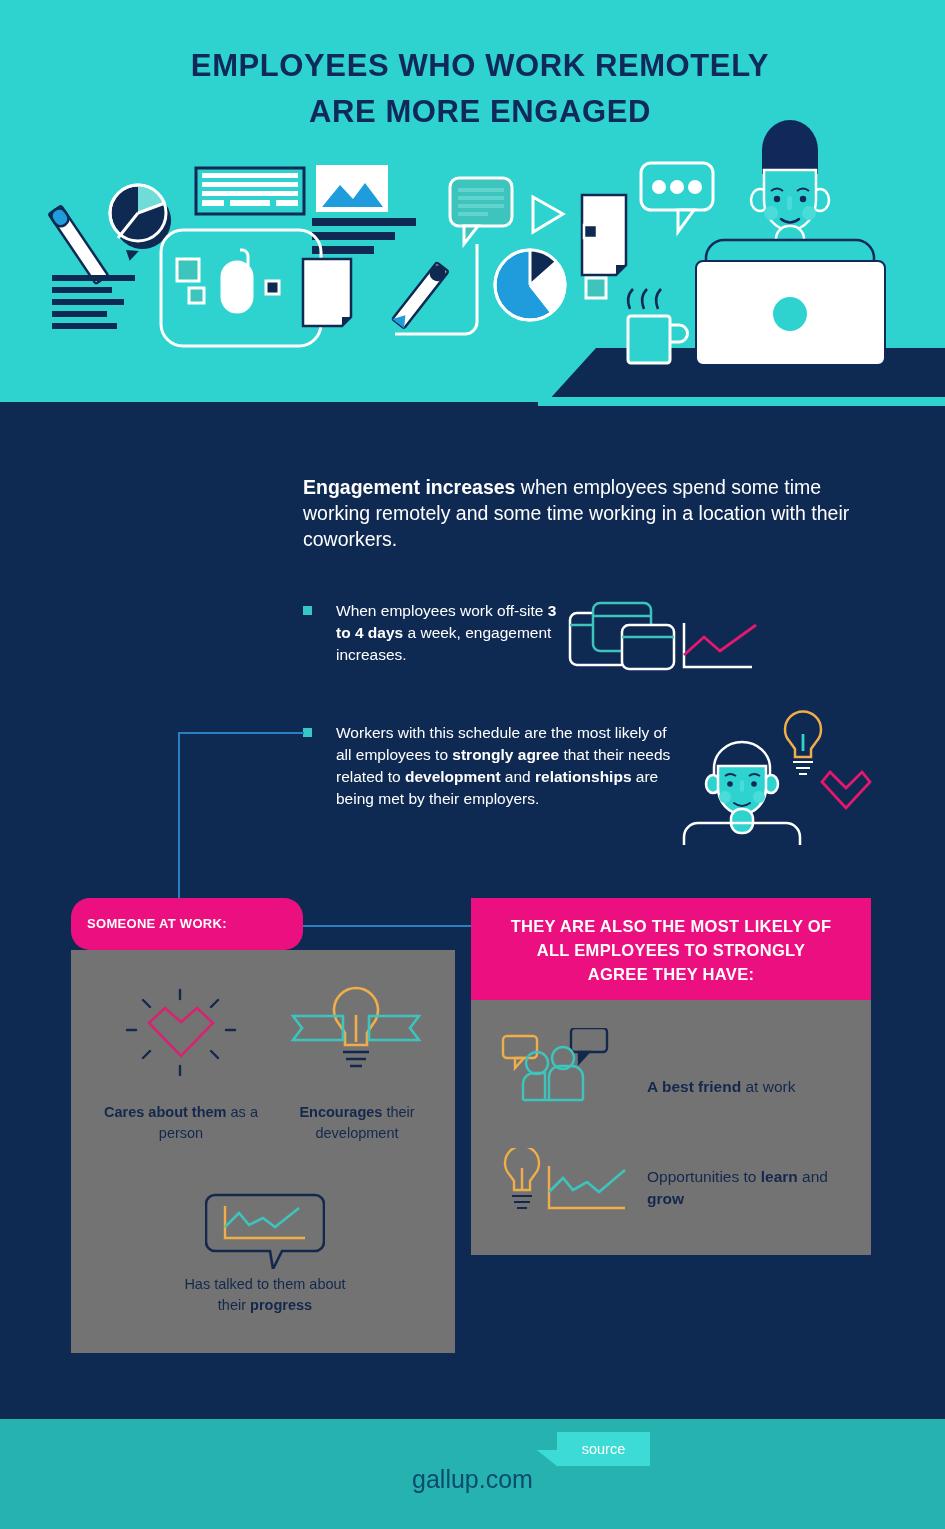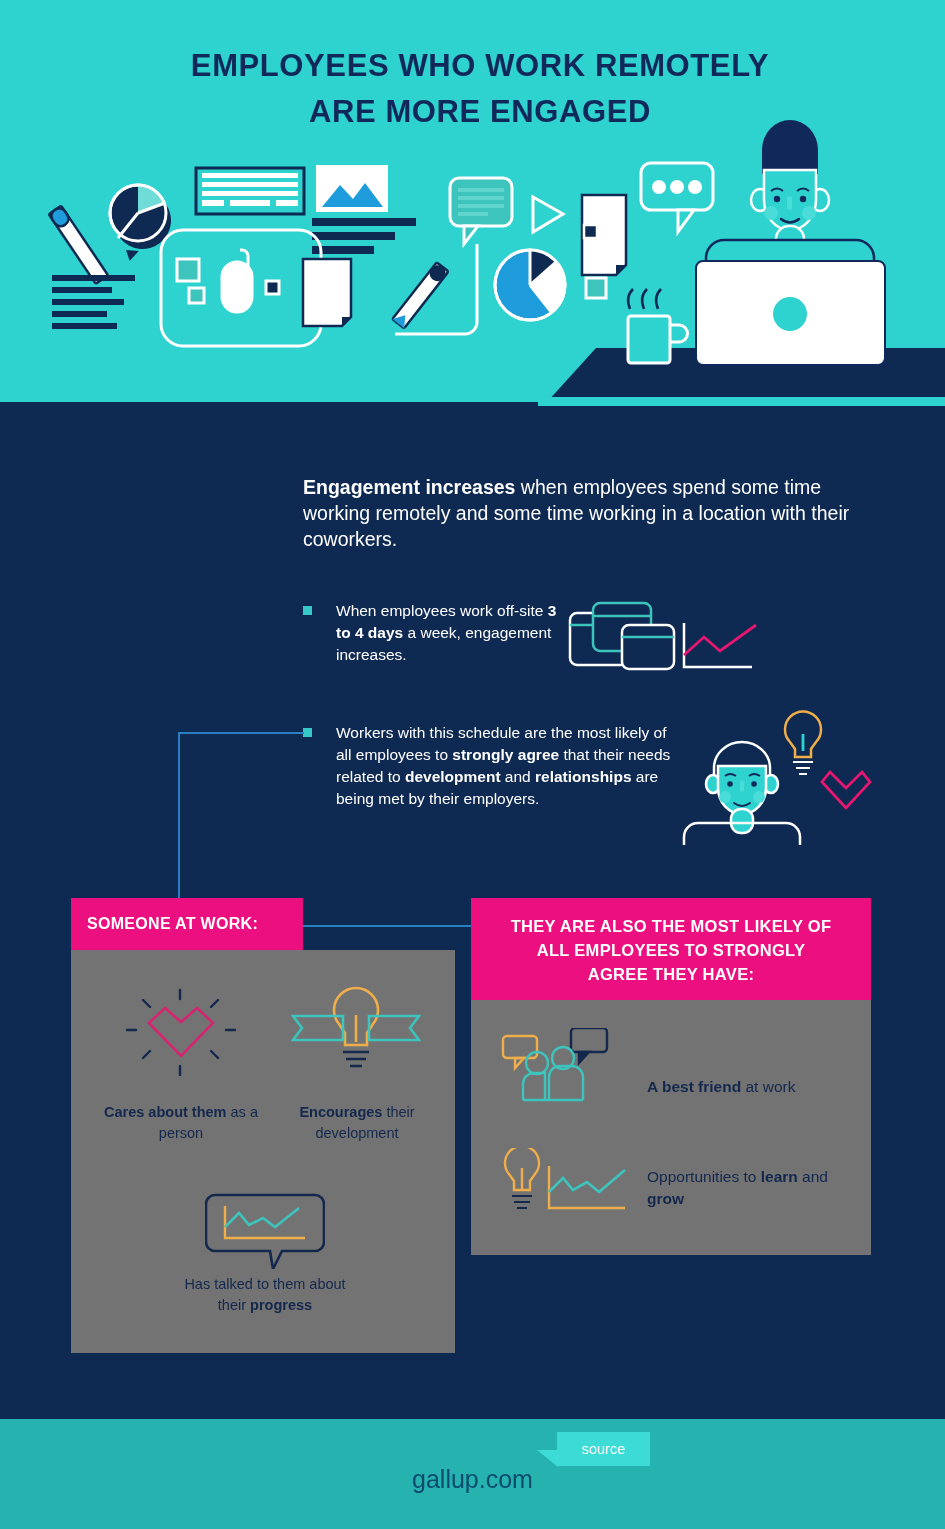--- a/index.html
+++ b/index.html
@@ -83,23 +83,24 @@
   .pink-header {
     position: absolute;
     background: #ec0f7f;
     color: #ffffff;
     font-weight: bold;
     letter-spacing: 0.3px;
   }
   #left-pink {
     left: 71px; top: 898px;
     width: 232px; height: 52px;
-    font-size: 16px;
+    font-size: 13px;
     line-height: 52px;
     padding-left: 16px;
+    border-radius: 19px;
   }
   #right-pink {
     left: 471px; top: 898px;
     width: 400px; height: 102px;
     font-size: 16.5px;
     line-height: 24px;
     padding: 16px 22px 12px 22px;
     text-align: center;
   }
 

